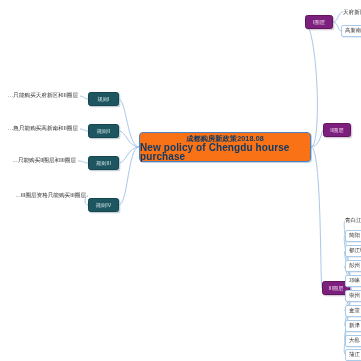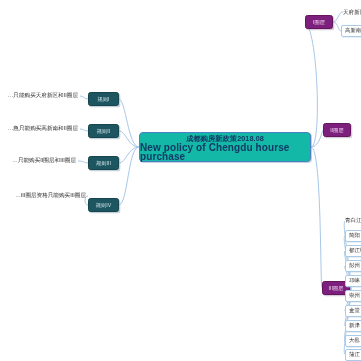--- a/index.html
+++ b/index.html
@@ -10,21 +10,21 @@
     overflow:hidden;
     position:relative;
   }
   #canvas{position:absolute;inset:0;width:361px;height:361px;}
   svg.links{position:absolute;left:0;top:0;width:361px;height:361px;pointer-events:none;}
   .node{position:absolute;box-sizing:border-box;}
 
   
   .root{
     left:139px;top:132px;width:172px;height:30px;
-    background:#14b8a6;
+    background:#f97316;
     border:1.2px solid #4a7fc1;
     border-radius:4px;
     display:flex;flex-direction:column;
     align-items:center;justify-content:center;
     color:#123a66;
     box-shadow:1px 1px 0 rgba(120,150,185,.45);
   }
   .root .l1{font-size:7.2px;font-weight:bold;line-height:9px;letter-spacing:.1px;}
   .root .l2{font-size:10px;font-weight:bold;line-height:9px;letter-spacing:.1px;}
 

